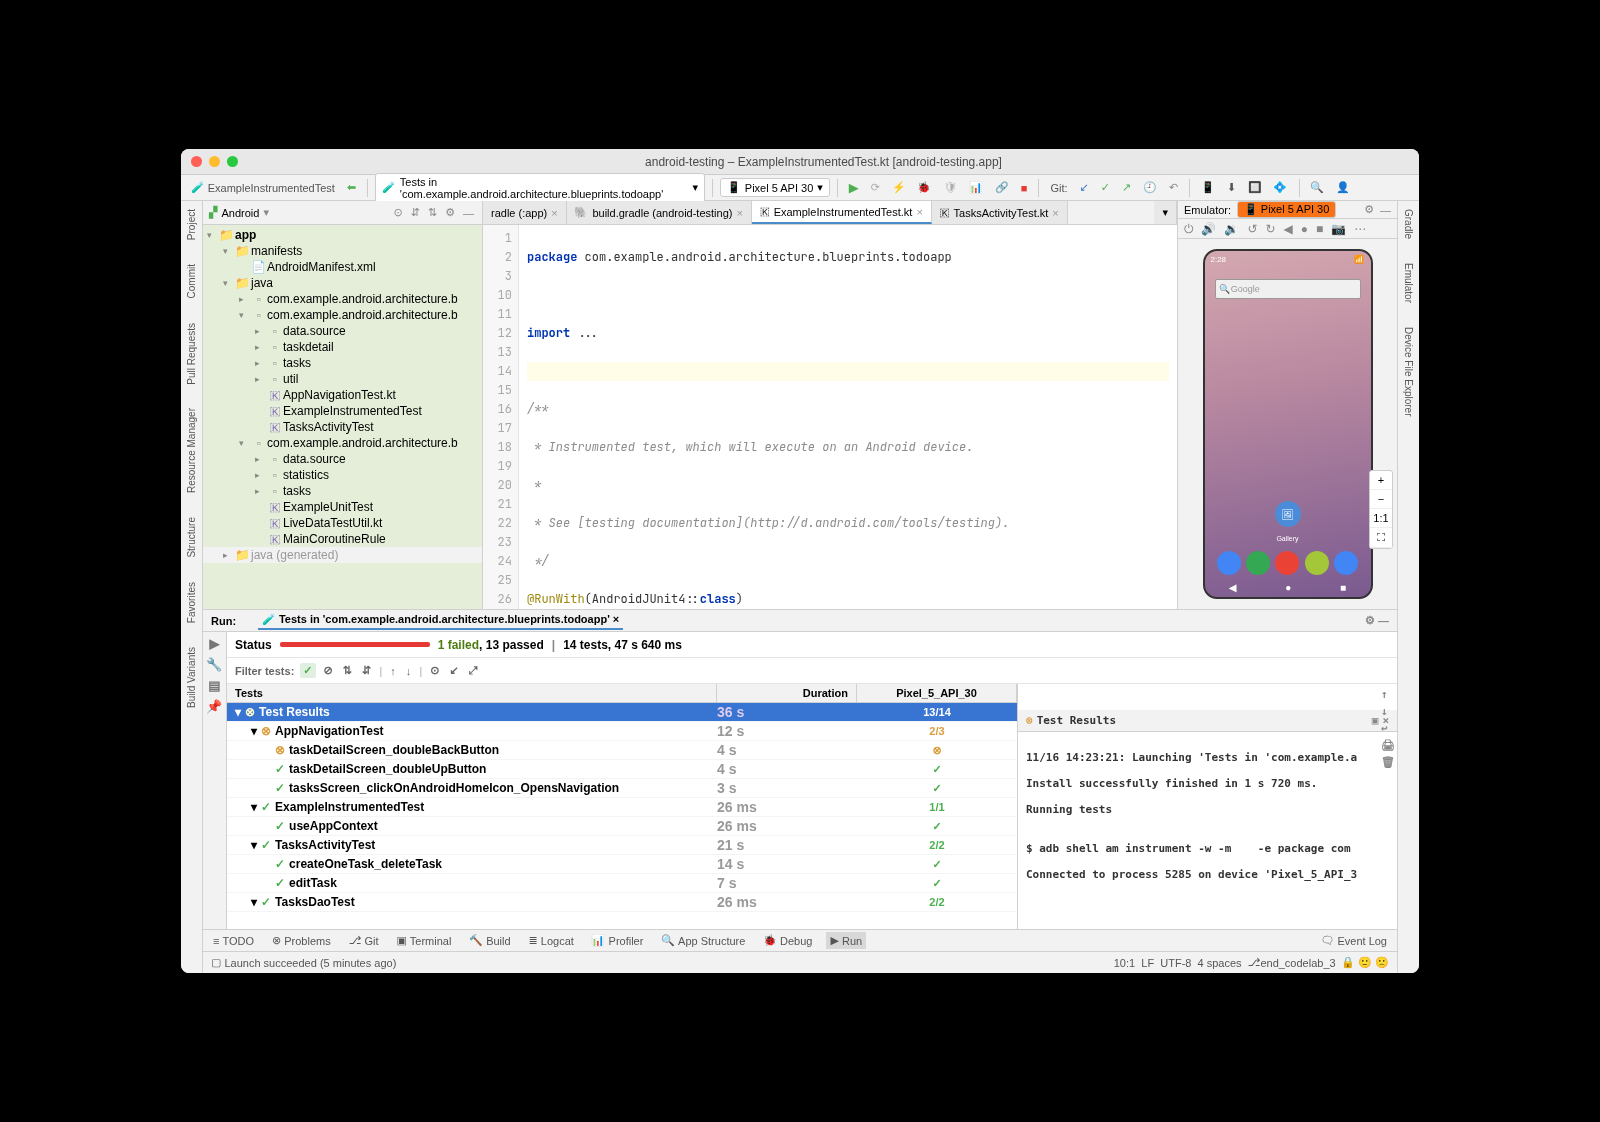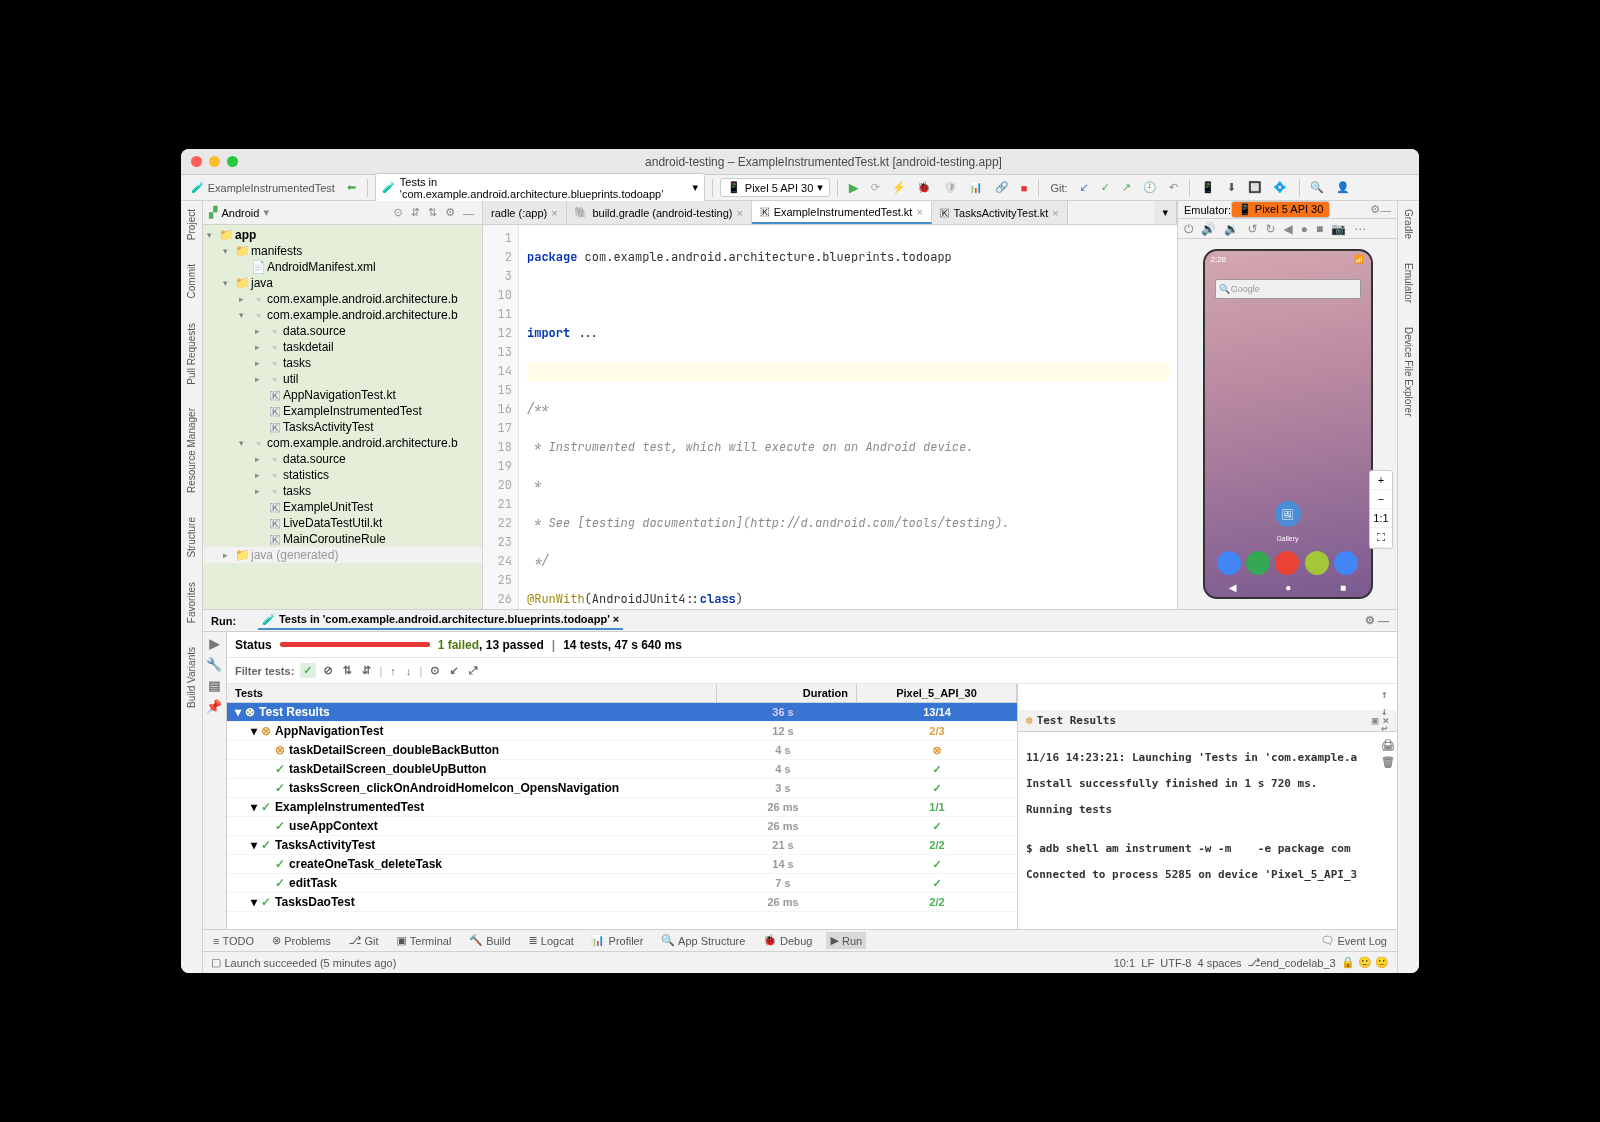--- a/index.html
+++ b/index.html
@@ -75,36 +75,36 @@
 .test-table { flex: 1; display: flex; }
 .test-tree { flex: 1; overflow: auto; }
 .test-head { display: flex; background: #f2f2f2; border-bottom: 1px solid #d0d0d0; font-size: 11px; }
 .test-head div { padding: 3px 8px; border-right: 1px solid #d0d0d0;}
 .th-name { flex: 1; }
 .th-dur { width: 140px; text-align: right; }
 .th-dev { width: 160px; text-align: center; }
 .test-row { display: flex; align-items: center; font-size: 12px; border-bottom: 1px solid #f4f4f4; }
 .test-row.sel { background: #3874d1; color: #fff; }
 .test-row .name { flex: 1; display: flex; align-items: center; gap: 4px; padding: 2px 4px;}
-.test-row .dur { width: 140px; text-align: center; color: #999; padding-right: 8px; font-size: 11px;}
+.test-row .dur { width: 140px; text-align: left; color: #999; padding-right: 8px; font-size: 14px;}
 .test-row.sel .dur { color: #dce; }
 .test-row .dev { width: 160px; text-align: center; font-size: 11px;}
 .pass { color: #4caf50; }
 .fail { color: #db9d3b; }
 .run-console { width: 380px; border-left: 1px solid #d0d0d0; padding: 8px; font-family: Menlo, monospace; font-size: 11px; color: #333; white-space: pre-wrap; position: relative; overflow: hidden;}
 .console-ic-strip { position: absolute; right: 2px; top: 4px; display: flex; flex-direction: column; gap: 4px; color: #888;}
 .bottom-bar { height: 22px; background: #f2f2f2; border-top: 1px solid #d0d0d0; display: flex; align-items: center; padding: 0 6px; font-size: 11px; gap: 10px; }
 .bottom-bar .btab { display: flex; align-items: center; gap: 3px; cursor: pointer; padding: 2px 4px; color: #555;}
 .bottom-bar .btab.active { background: #d8d8d8; }
 .status-bar-bottom { height: 22px; background: #f2f2f2; border-top: 1px solid #d0d0d0; display: flex; align-items: center; padding: 0 8px; font-size: 11px; color: #555;}
 .status-bar-bottom .sp { flex: 1; }
 .gear { color: #888; }
 .gallery-ic { position: absolute; bottom: 70px; left: 50%; transform: translateX(-50%); width: 26px; height: 26px; border-radius: 50%; background: #4a8cd8; display: flex; align-items: center; justify-content: center; color: #fff; font-size: 10px;}
 .gallery-lbl { position: absolute; bottom: 55px; left: 0; right: 0; text-align: center; color: #fff; font-size: 7px;}
-.panel-header-emu { height: 22px; display: flex; align-items: center; padding: 0 6px; font-size: 11px; border-bottom: 1px solid #d0d0d0; }
+.panel-header-emu { height: 22px; display: flex; align-items: center; padding: 0 6px; font-size: 11px; border-bottom: 1px solid #d0d0d0; gap: 6px; }
 </style>
 </head>
 <body>
 
 <div class="window">
 
   <div class="titlebar">
     <div class="traffic">
       <span class="tl-close"></span>
       <span class="tl-min"></span>

